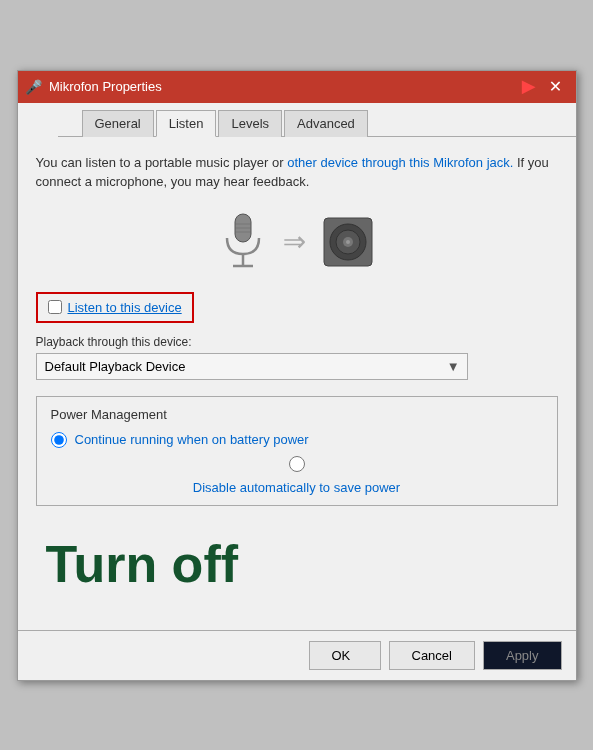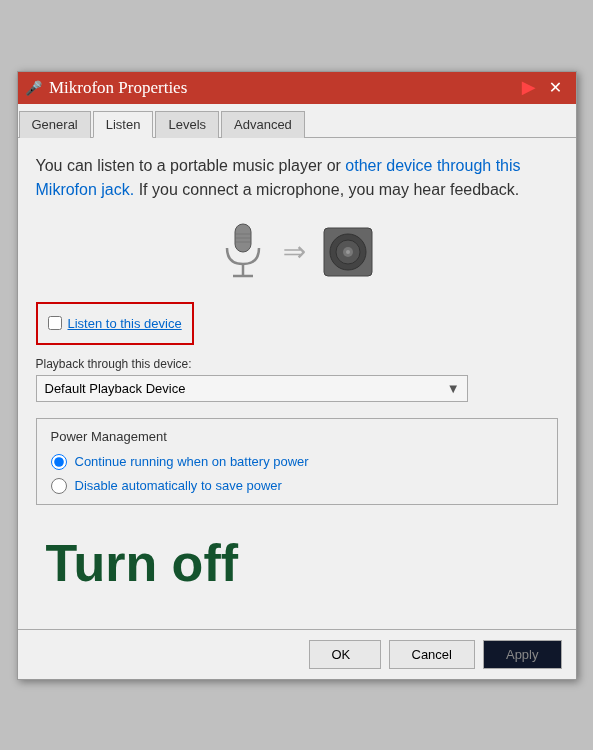--- a/index.html
+++ b/index.html
@@ -27,40 +27,40 @@
       padding: 6px 8px;
       height: 32px;
       user-select: none;
     }
     .title-bar-icon {
       margin-right: 6px;
       font-size: 14px;
     }
     .title-bar-text {
       flex: 1;
-      font-size: 17px;
+      font-size: 13px;
       font-weight: 400;
-      font-family: Liberation Serif, serif;
     }
     .title-bar-close {
       width: 24px;
       height: 24px;
       display: flex;
       align-items: center;
       justify-content: center;
       font-size: 16px;
       cursor: pointer;
       color: white;
     }
     .tab-bar {
       background: #f0f0f0;
       border-bottom: 1px solid #aaa;
       display: flex;
-      padding: 6px 1px 0;
+      padding: 6px 24px 0;
       gap: 2px;
+      margin-left: 40px;
     }
     .tab {
       padding: 5px 12px;
       background: #ddd;
       border: 1px solid #aaa;
       border-bottom: none;
       cursor: pointer;
       font-size: 13px;
       color: #333;
       position: relative;
@@ -70,41 +70,41 @@
       background: #f0f0f0;
       border-bottom: 1px solid #f0f0f0;
       font-weight: 400;
       z-index: 1;
     }
     .content {
       padding: 16px 18px;
       background: #f0f0f0;
     }
     .description-text {
-      font-size: 16px;
+      font-size: 13px;
       color: #333;
       line-height: 1.5;
       margin-bottom: 18px;
     }
     .device-diagram {
       display: flex;
       align-items: center;
       justify-content: center;
       gap: 16px;
       margin-bottom: 18px;
     }
     .arrow-icon {
       font-size: 28px;
       color: #aaa;
     }
     .listen-checkbox-area {
       border: 2px solid #cc0000;
       display: inline-flex;
       align-items: center;
-      padding: 12px 10px;
+      padding: 6px 10px;
       margin-bottom: 12px;
       background: #f0f0f0;
     }
     .listen-checkbox-area input[type="checkbox"] {
       width: 14px;
       height: 14px;
       margin-right: 6px;
       cursor: pointer;
     }
     .listen-checkbox-label {
@@ -154,20 +154,21 @@
     }
     .radio-option {
       display: flex;
       align-items: center;
       gap: 8px;
       margin-bottom: 8px;
       font-size: 13px;
     }
     .radio-option:last-child {
       margin-bottom: 0;
+      flex-direction: column;
     }
     .radio-option input[type="radio"] {
       cursor: pointer;
       width: 16px;
       height: 16px;
     }
     .radio-label {
       color: #0066cc;
     }
     .turn-off-text {

